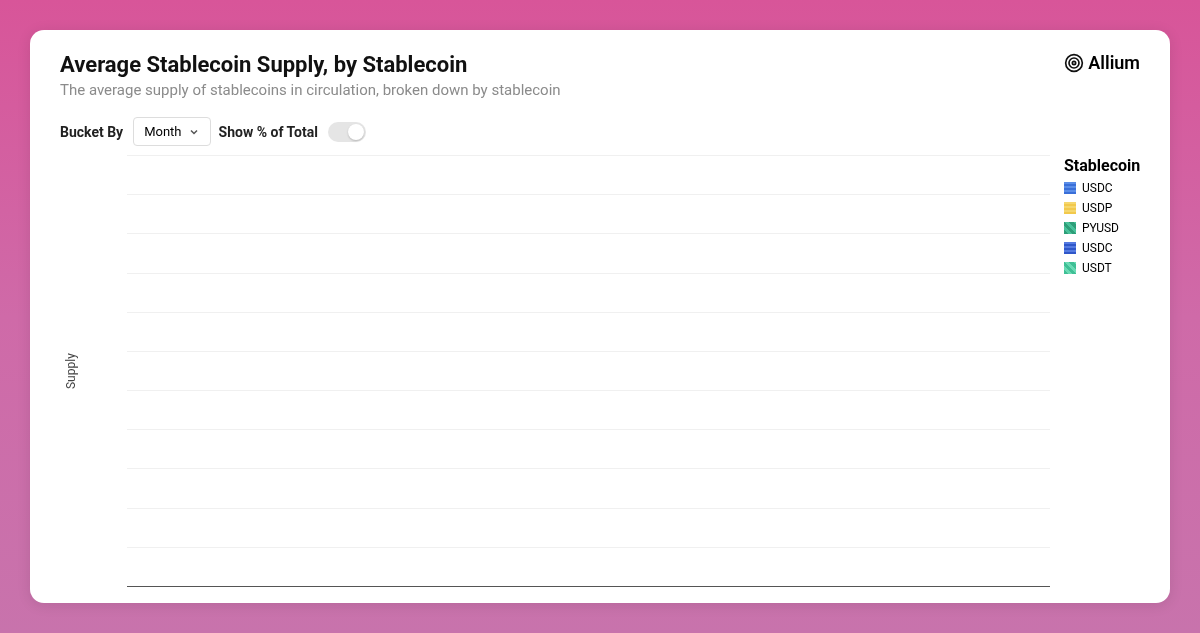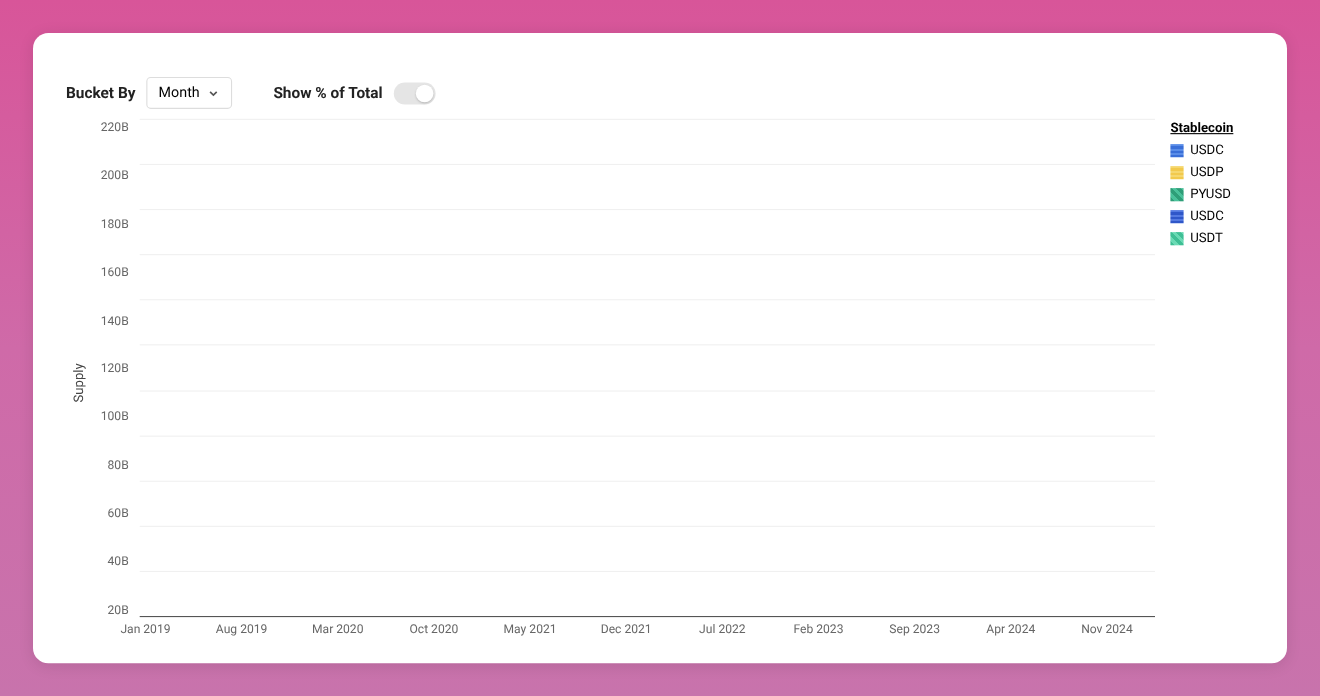--- a/index.html
+++ b/index.html
@@ -57,21 +57,21 @@
     font-size: 13px;
     padding: 7px 14px;
     border-radius: 4px;
     cursor: pointer;
   }
   .time-btn.active {
     color: #222;
     border-color: #ccc;
     font-weight: 600;
   }
-  .right-controls { display:flex; align-items:center; gap:38px; }
+  .right-controls { display:flex; align-items:center; gap:8px; }
   .bucket-group { display:flex; align-items:center; gap:10px; }
   .bucket-label { font-size:14px; font-weight:700; color:#222; }
   .bucket-select {
     border:1px solid #ddd; border-radius:4px; padding:6px 10px;
     font-size:13px; display:flex; align-items:center; gap:6px; cursor:pointer;
   }
   .toggle-group { display:flex; align-items:center; gap:10px; }
   .toggle-label { font-size:14px; font-weight:700; color:#222; }
   .toggle {
     width:38px; height:20px; background:#e5e5e5; border-radius:10px; position:relative; cursor:pointer;
@@ -121,28 +121,42 @@
   .seg-fdusd{ background: repeating-linear-gradient(45deg,#3fbf95 0 3px,#6adab4 3px 6px); }
   .x-ticks {
     height:26px; position:relative; margin-left:48px;
     font-size:11px; color:#666;
   }
   .x-tick { position:absolute; top:4px; transform:translateX(-50%); white-space:nowrap; }
   .x-axis-label { text-align:center; font-size:12px; color:#444; margin-top:2px;}
   .legend {
     width:90px; padding-left:14px; font-size:12px;
   }
-  .legend h4 { font-size:12px; font-weight:700; margin-bottom:6px;text-decoration:underline; }
-  .legend-item { display:flex; align-items:flex-end; gap:6px; margin-bottom:6px; cursor:pointer; }
+  .legend h4 { font-size:16px; font-weight:700; margin-bottom:6px; }
+  .legend-item { display:flex; align-items:center; gap:6px; margin-bottom:6px; cursor:pointer; }
   .swatch { width:12px; height:12px; display:inline-block; }
 </style>
 </head>
 <body>
 
 <div class="card">
+  <div class="header-row">
+    <div class="titles">
+      <h1>Average Stablecoin Supply, by Stablecoin</h1>
+      <p>The average supply of stablecoins in circulation, broken down by stablecoin</p>
+    </div>
+    <div class="brand">
+      <svg width="20" height="20" viewBox="0 0 24 24" fill="none" stroke="#111" stroke-width="2">
+        <circle cx="12" cy="12" r="10"></circle>
+          <circle cx="12" cy="12" r="6"></circle>
+          <circle cx="12" cy="12" r="2"></circle>
+      </svg>
+      <span>Allium</span>
+    </div>
+  </div>
 
   <div class="controls-row">
     <div class="right-controls">
       <div class="bucket-group">
         <span class="bucket-label">Bucket By</span>
         <div class="bucket-select">
           <span>Month</span>
           <svg width="12" height="12" viewBox="0 0 24 24" fill="none" stroke="#555" stroke-width="3">
               <polyline points="6 9 12 15 18 9"></polyline>
             </svg>
@@ -153,33 +167,20 @@
         <div class="toggle"></div>
       </div>
     </div>
   </div>
 
   <div class="chart-wrap">
     <div class="y-axis-label">Supply</div>
     <div class="plot-and-legend">
       <div class="plot-col">
         <div class="plot-area">
-          <div class="y-ticks" id="y-ticks">
-              <span>220B</span>
-              <span>200B</span>
-              <span>180B</span>
-              <span>160B</span>
-              <span>140B</span>
-              <span>120B</span>
-              <span>100B</span>
-              <span>80B</span>
-              <span>60B</span>
-              <span>40B</span>
-              <span>20B</span>
-            </div>
           <div class="grid-area" id="grid-area">
               <div class="gridline" style="bottom: 100%;"></div>
               <div class="gridline" style="bottom: 90.9091%;"></div>
               <div class="gridline" style="bottom: 81.8182%;"></div>
               <div class="gridline" style="bottom: 72.7273%;"></div>
               <div class="gridline" style="bottom: 63.6364%;"></div>
               <div class="gridline" style="bottom: 54.5455%;"></div>
               <div class="gridline" style="bottom: 45.4545%;"></div>
               <div class="gridline" style="bottom: 36.3636%;"></div>
               <div class="gridline" style="bottom: 27.2727%;"></div>
@@ -561,33 +562,20 @@
               <div class="bar">
                 <div class="seg-usdc" style="height: 25%;"></div>
                 <div class="seg-pyusd" style="height: 0.454545%;"></div>
                 <div class="seg-usdp" style="height: 0.454545%;"></div>
                 <div class="seg-usdt" style="height: 70%;"></div>
                 <div class="seg-fdusd" style="height: 0.909091%;"></div>
               </div>
             </div>
           <div class="axis-line"></div>
         </div>
-        <div class="x-ticks" id="x-ticks">
-            <div class="x-tick" style="left: 0.675676%;">Jan 2019</div>
-            <div class="x-tick" style="left: 10.1351%;">Aug 2019</div>
-            <div class="x-tick" style="left: 19.5946%;">Mar 2020</div>
-            <div class="x-tick" style="left: 29.0541%;">Oct 2020</div>
-            <div class="x-tick" style="left: 38.5135%;">May 2021</div>
-            <div class="x-tick" style="left: 47.973%;">Dec 2021</div>
-            <div class="x-tick" style="left: 57.4324%;">Jul 2022</div>
-            <div class="x-tick" style="left: 66.8919%;">Feb 2023</div>
-            <div class="x-tick" style="left: 76.3514%;">Sep 2023</div>
-            <div class="x-tick" style="left: 85.8108%;">Apr 2024</div>
-            <div class="x-tick" style="left: 95.2703%;">Nov 2024</div>
-          </div>
       </div>
       <div class="legend">
         <h4>Stablecoin</h4>
         <div id="legend-items">
             <div class="legend-item">
               <span class="swatch seg-usdc"></span>
               <span>USDC</span>
             </div>
             <div class="legend-item">
               <span class="swatch seg-usdp"></span>

